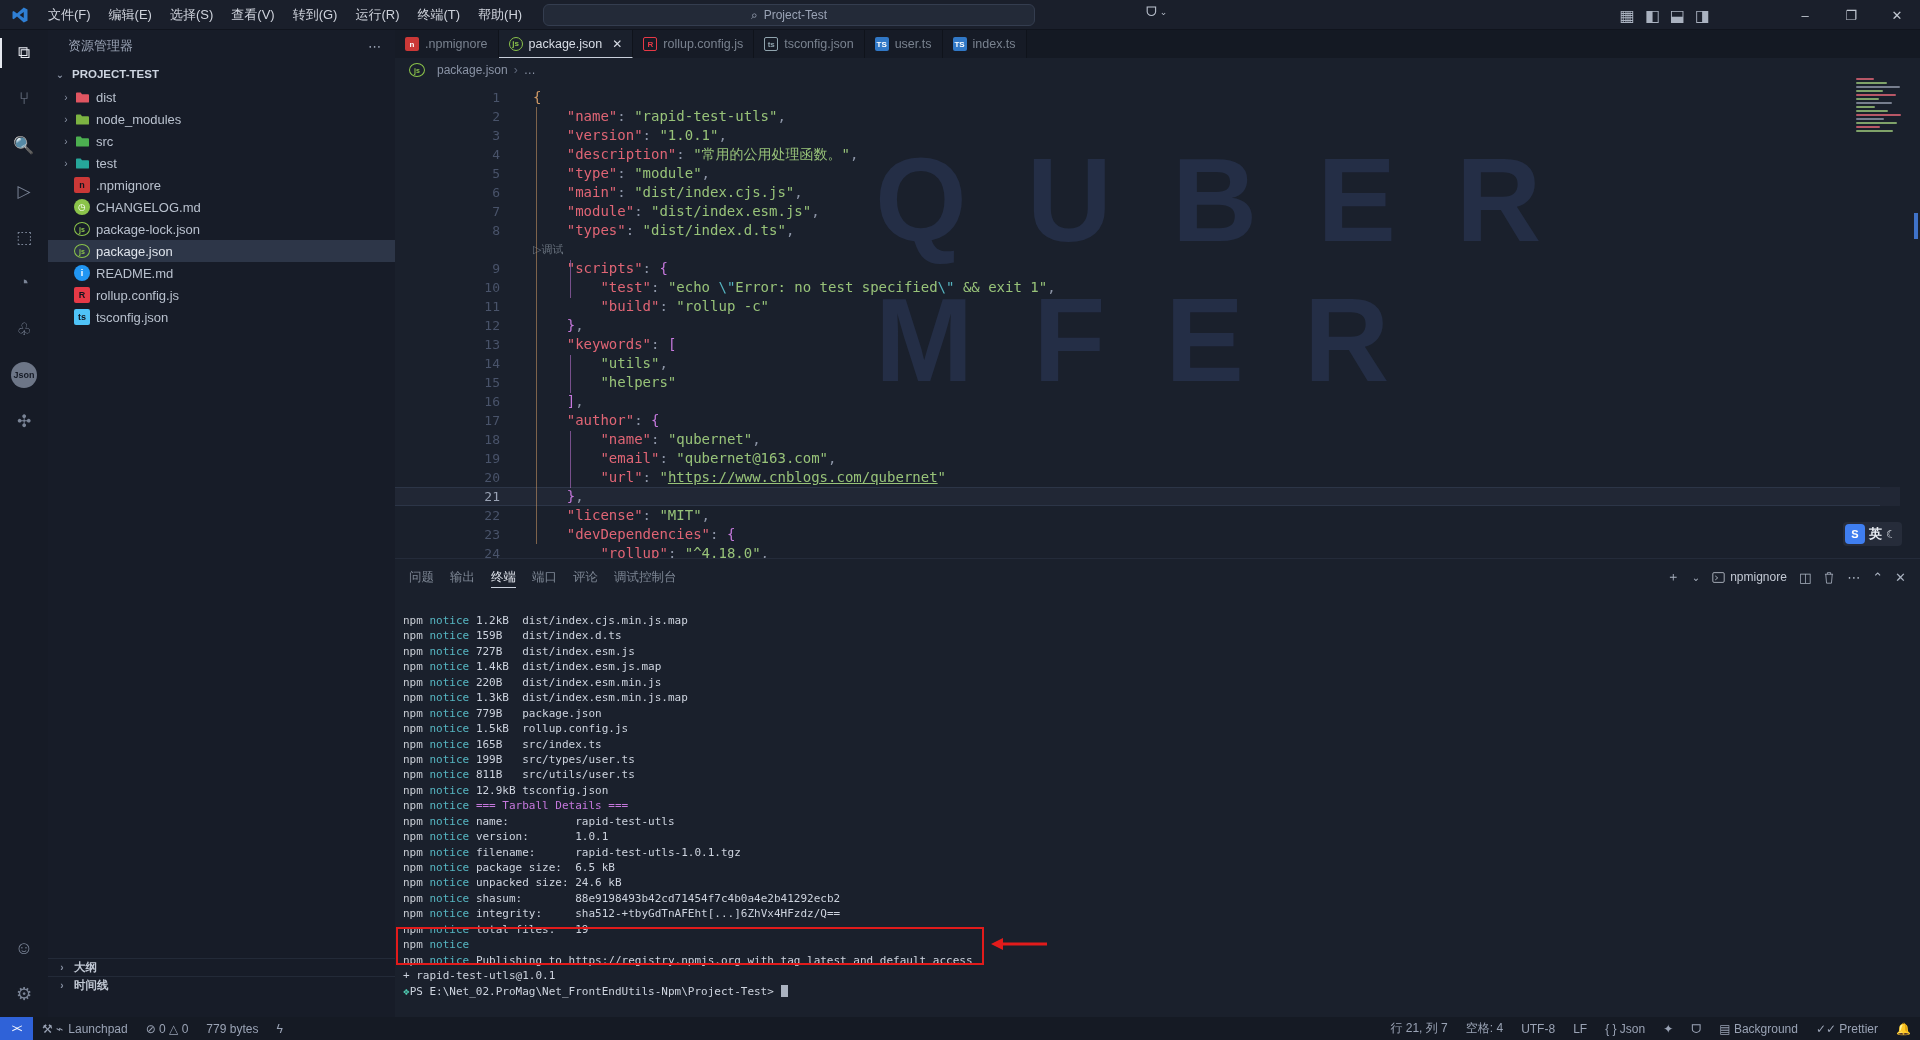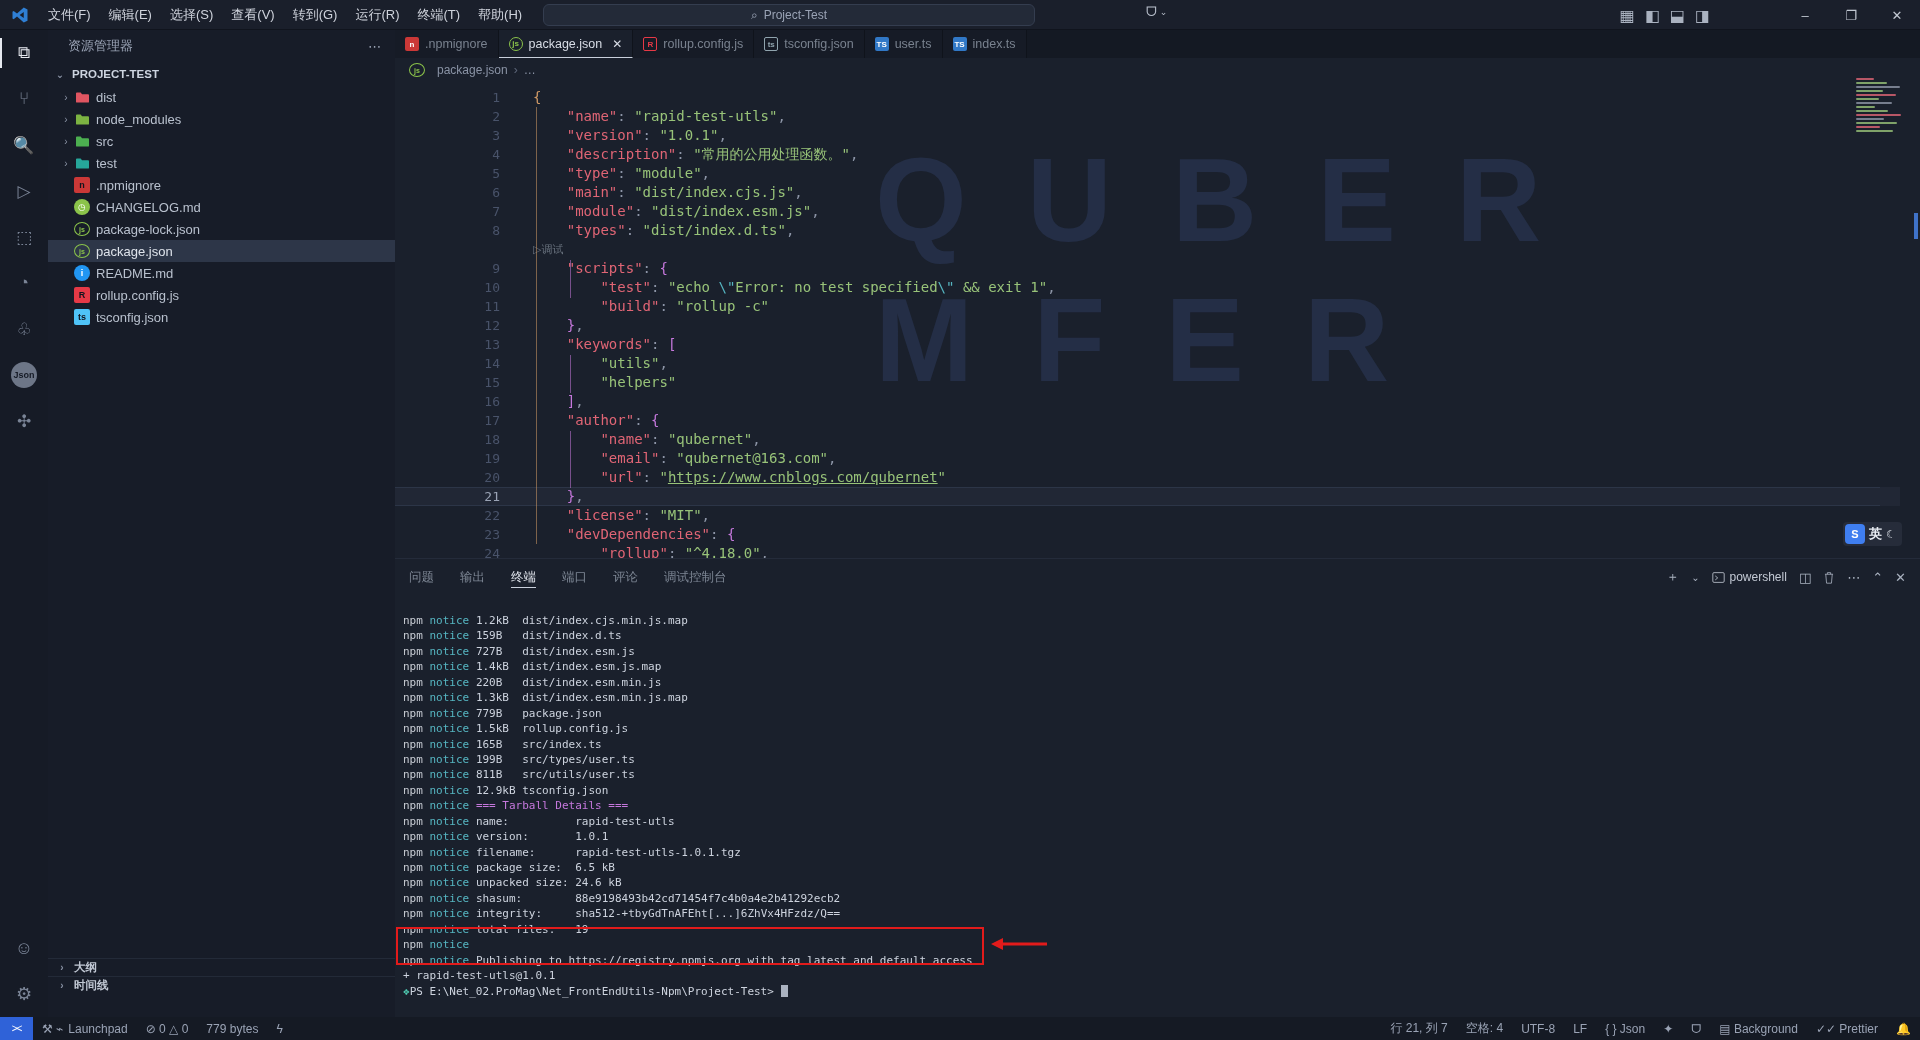--- a/index.html
+++ b/index.html
@@ -81,21 +81,21 @@
   #ime { position:absolute; left:1843px; top:522px; height:24px; display:flex; align-items:center; gap:4px;
     background:#262c3a; border-radius:4px; padding:2px 6px 2px 2px; }
   #ime .ime-logo { width:20px; height:20px; background:#3f7ef0; border-radius:4px; color:#fff;
     display:flex; align-items:center; justify-content:center; font-size:11px; font-weight:bold; }
   #ime .ime-mode { color:#e8ecf3; font-size:13px; font-weight:bold; }
   #ime .ime-moon { color:#e8ecf3; font-size:11px; }
 
   
   #panel { position:absolute; left:395px; top:558px; width:1525px; height:459px; background:#1a202c;
     border-top:1px solid #242b3a; }
-  #panel-tabs { height:36px; display:flex; align-items:center; padding-left:14px; gap:26px; }
+  #panel-tabs { height:36px; display:flex; align-items:center; padding-left:14px; gap:16px; }
   .panel-tab { color:#7d8694; font-size:12.5px; height:36px; line-height:36px; cursor:pointer; position:relative; }
   .panel-tab.active { color:#e2e6ee; }
   .panel-tab.active::after { content:""; position:absolute; left:0; right:0; bottom:7px; height:1px; background:#c9d0dc; }
   #panel-controls { position:absolute; right:14px; top:0; height:36px; display:flex; align-items:center;
     gap:12px; color:#aab2c0; font-size:13px; }
   #panel-controls .shell { display:flex; align-items:center; gap:5px; font-size:12px; color:#c3c9d4; }
   #terminal { position:absolute; left:8px; top:42px; width:1500px;margin-top:12px; }
   .t-line { height:15.45px; line-height:15.45px; font-size:11px; white-space:pre;
     font-family:"DejaVu Sans Mono","Liberation Mono",monospace; color:#cdd3de; }
   .t-npm { color:#c8ccd4; } .t-notice { color:#56b6c2; } .t-mag { color:#c678dd; } .t-dim { color:#cdd3de; }
@@ -372,21 +372,21 @@
         <div class="panel-tab">调试控制台</div>
       </div>
     <div id="panel-controls">
       <span>＋</span>
       <span style="font-size:10px;">⌄</span>
       <span class="shell">
         <svg width="13" height="13" viewBox="0 0 16 16">
             <rect x="1" y="2" width="14" height="12" rx="1.5" fill="none" stroke="#c3c9d4"></rect>
             <path d="M4 6l3 2.5L4 11" fill="none" stroke="#c3c9d4"></path>
           </svg>
-        <span>powershell</span>
+        <span>npmignore</span>
       </span>
       <span>◫</span>
       <svg width="12" height="13" viewBox="0 0 14 16">
           <path d="M2 4h10M5 4V2h4v2M3 4l1 11h6l1-11" fill="none" stroke="#aab2c0"></path>
         </svg>
       <span>⋯</span>
       <span>⌃</span>
       <span>✕</span>
     </div>
     <div id="terminal">

